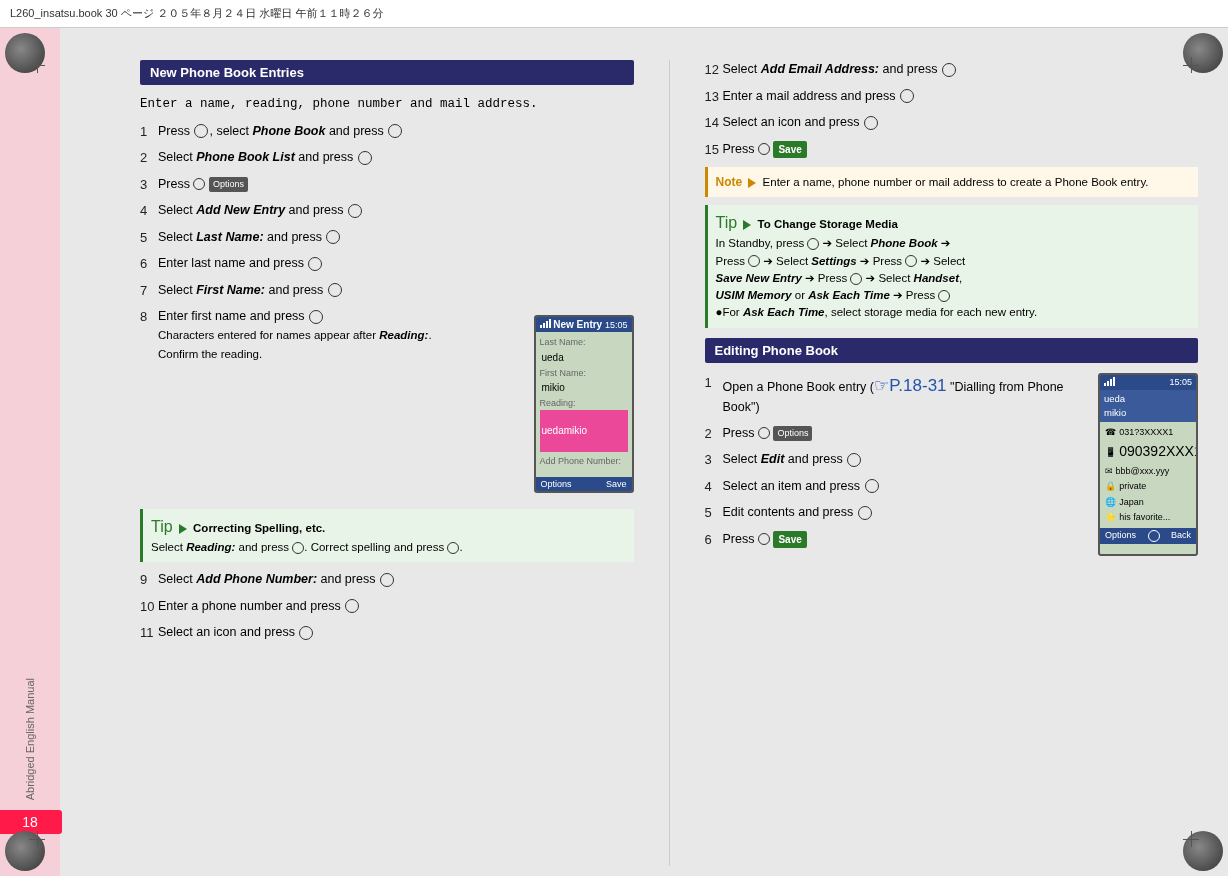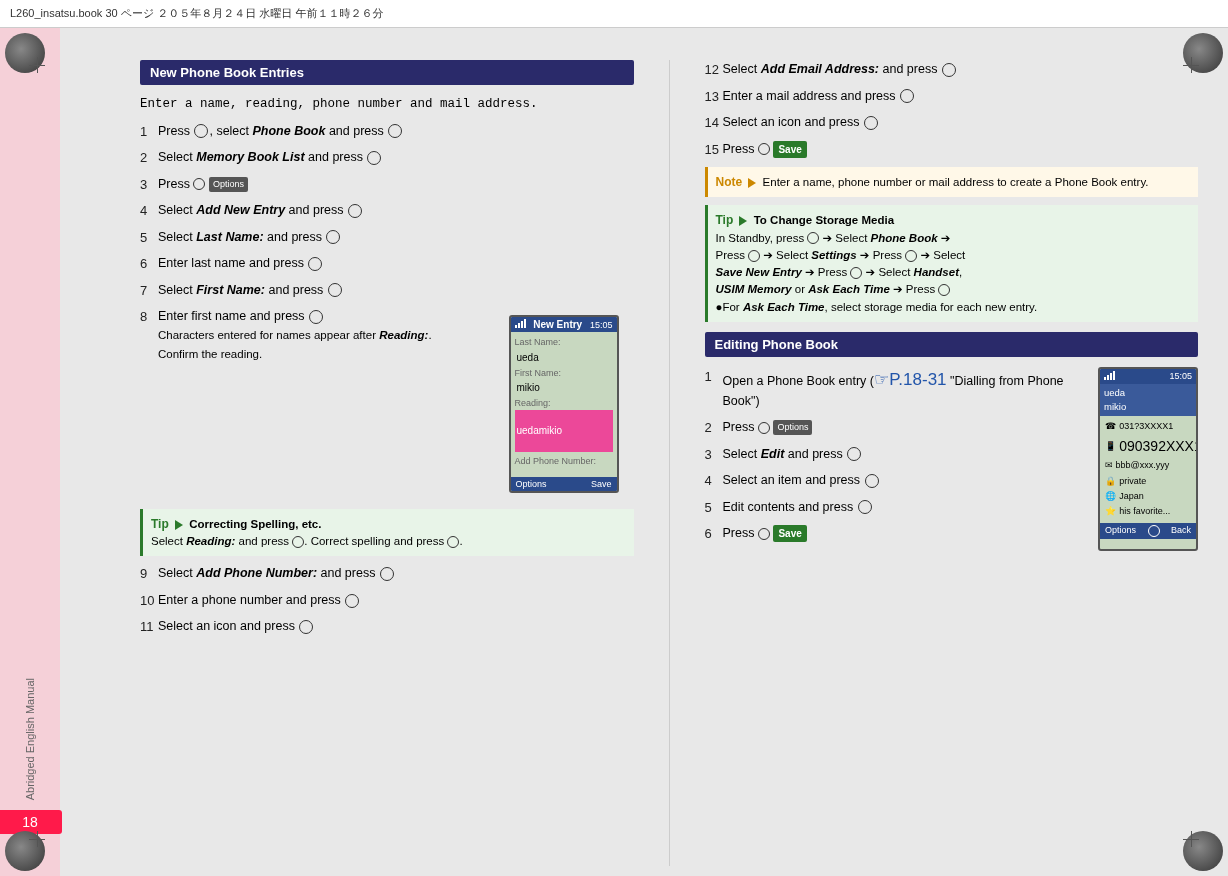--- a/index.html
+++ b/index.html
@@ -190,22 +190,22 @@
       background: #fff8e8;
       border-left: 3px solid #cc8800;
       padding: 6px 8px;
       margin: 8px 0;
       font-size: 11.5px;
       line-height: 1.5;
     }
 
     .tip-label {
       color: #2a7a2a;
-      font-weight: bold;
-      font-size: 12px;
+      font-weight: normal;
+      font-size: 16px;
     }
 
     .note-label {
       color: #cc8800;
       font-weight: bold;
       font-size: 12px;
     }
 
     .triangle-right {
       display: inline-block;
@@ -224,26 +224,26 @@
       height: 0;
       border-top: 5px solid transparent;
       border-bottom: 5px solid transparent;
       border-left: 8px solid #cc8800;
       vertical-align: middle;
       margin: 0 3px;
     }
 
     
     .phone-screen {
-      width: 110px;
+      width: 100px;
       border: 2px solid #555;
       border-radius: 3px;
       background: #c8d8c0;
       font-size: 10px;
-      margin: 8px 15px 8px 20px;
+      margin: 8px 0 8px 20px;
       overflow: hidden;
     }
 
     .phone-screen-header {
       background: #2a4a8a;
       color: white;
       text-align: center;
       padding: 2px 4px;
       font-size: 10px;
       display: flex;
@@ -360,21 +360,21 @@
     </div>
 
     <p style="font-size:12.5px; margin-bottom:8px; line-height:1.5;font-family:Liberation Mono, monospace;">Enter a name, reading, phone number and mail address.</p>
 
     <div class="step">
       <span class="step-num">1</span>
       <span class="step-text">Press <span class="circle-btn"></span>, select <span class="italic-bold">Phone Book</span> and press <span class="circle-btn"></span></span>
     </div>
     <div class="step">
       <span class="step-num">2</span>
-      <span class="step-text">Select <span class="italic-bold">Memory Book List</span> and press <span class="circle-btn"></span></span>
+      <span class="step-text">Select <span class="italic-bold">Phone Book List</span> and press <span class="circle-btn"></span></span>
     </div>
     <div class="step">
       <span class="step-num">3</span>
       <span class="step-text">Press <span class="circle-btn-small"></span> <span class="options-badge">Options</span></span>
     </div>
     <div class="step">
       <span class="step-num">4</span>
       <span class="step-text">Select <span class="italic-bold">Add New Entry</span> and press <span class="circle-btn"></span></span>
     </div>
     <div class="step">

